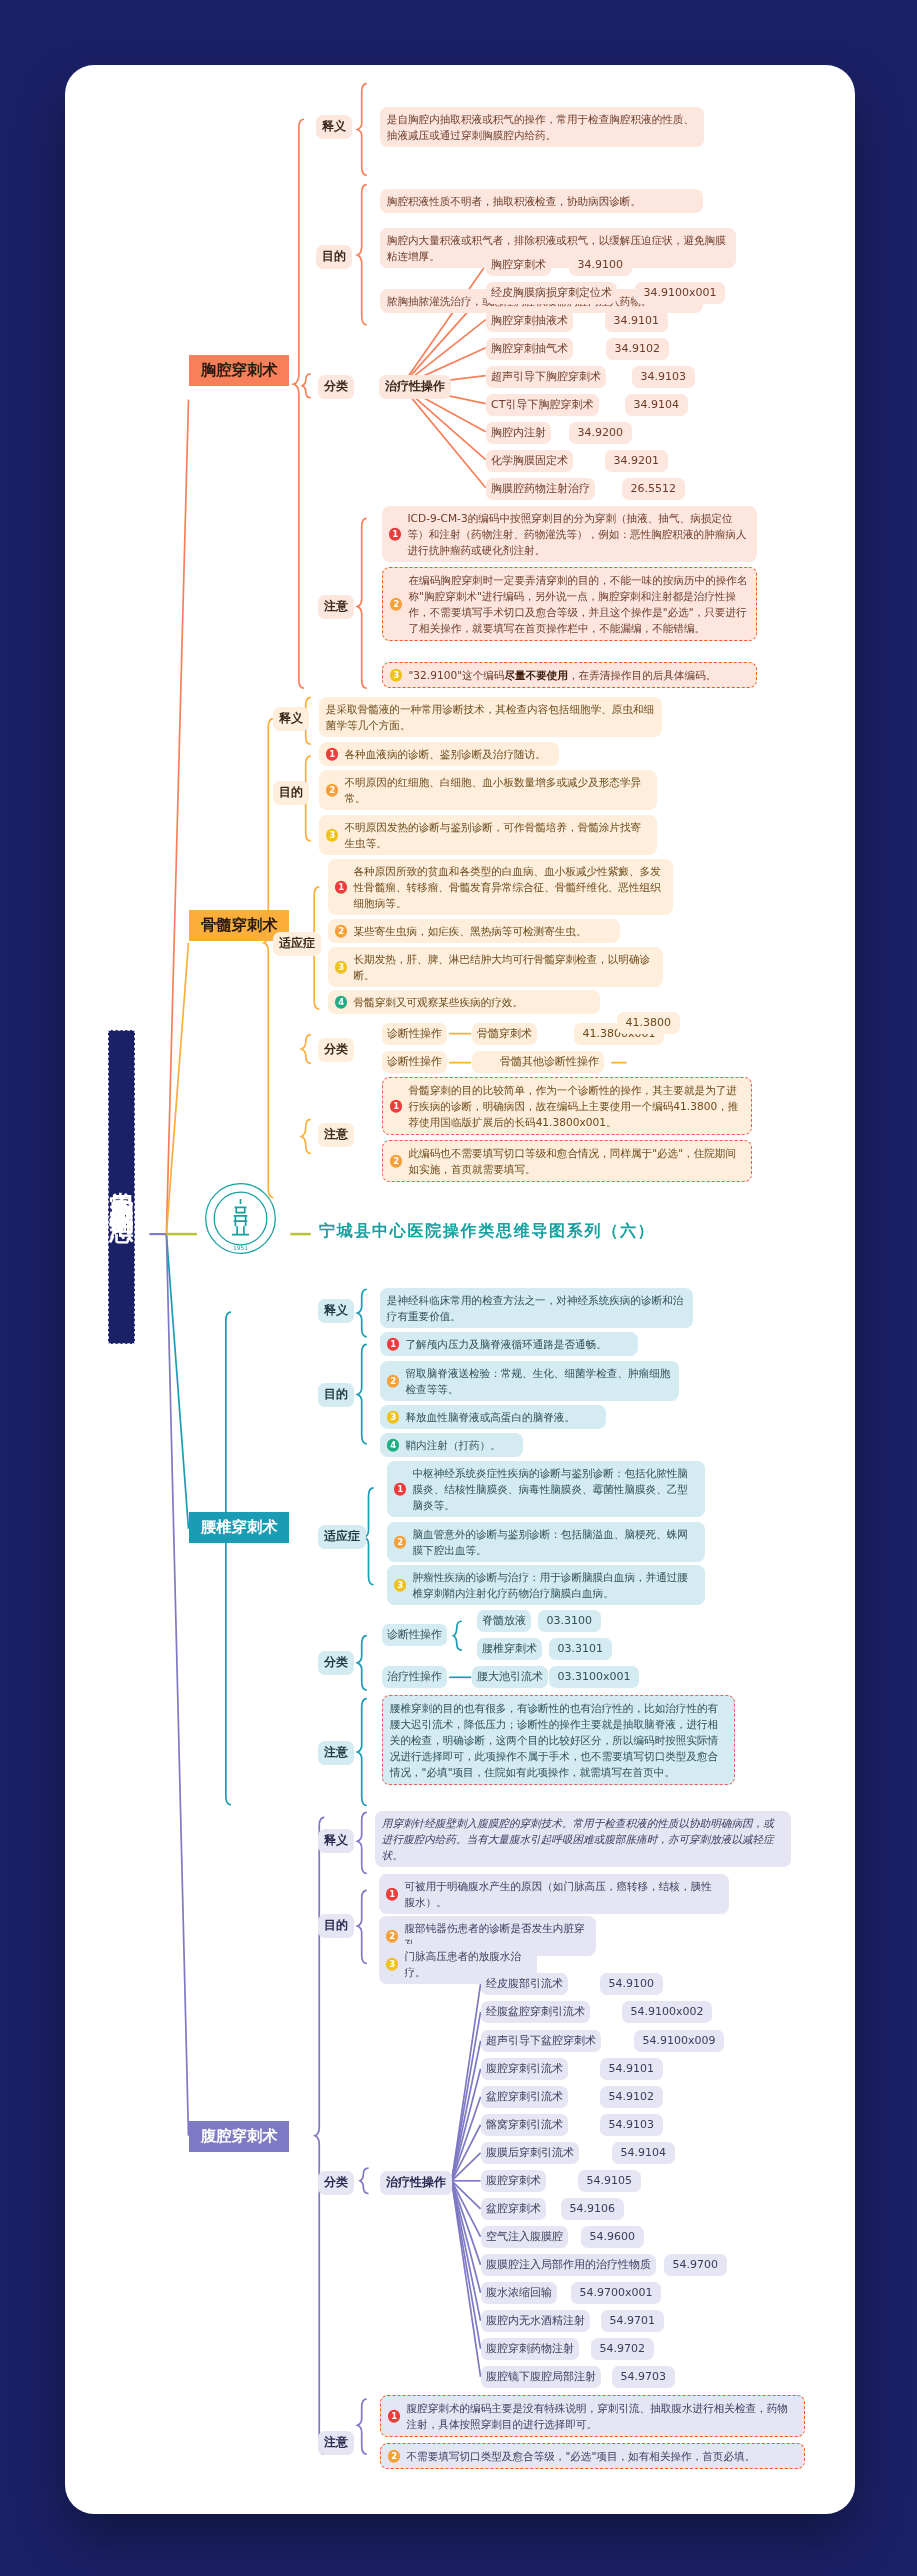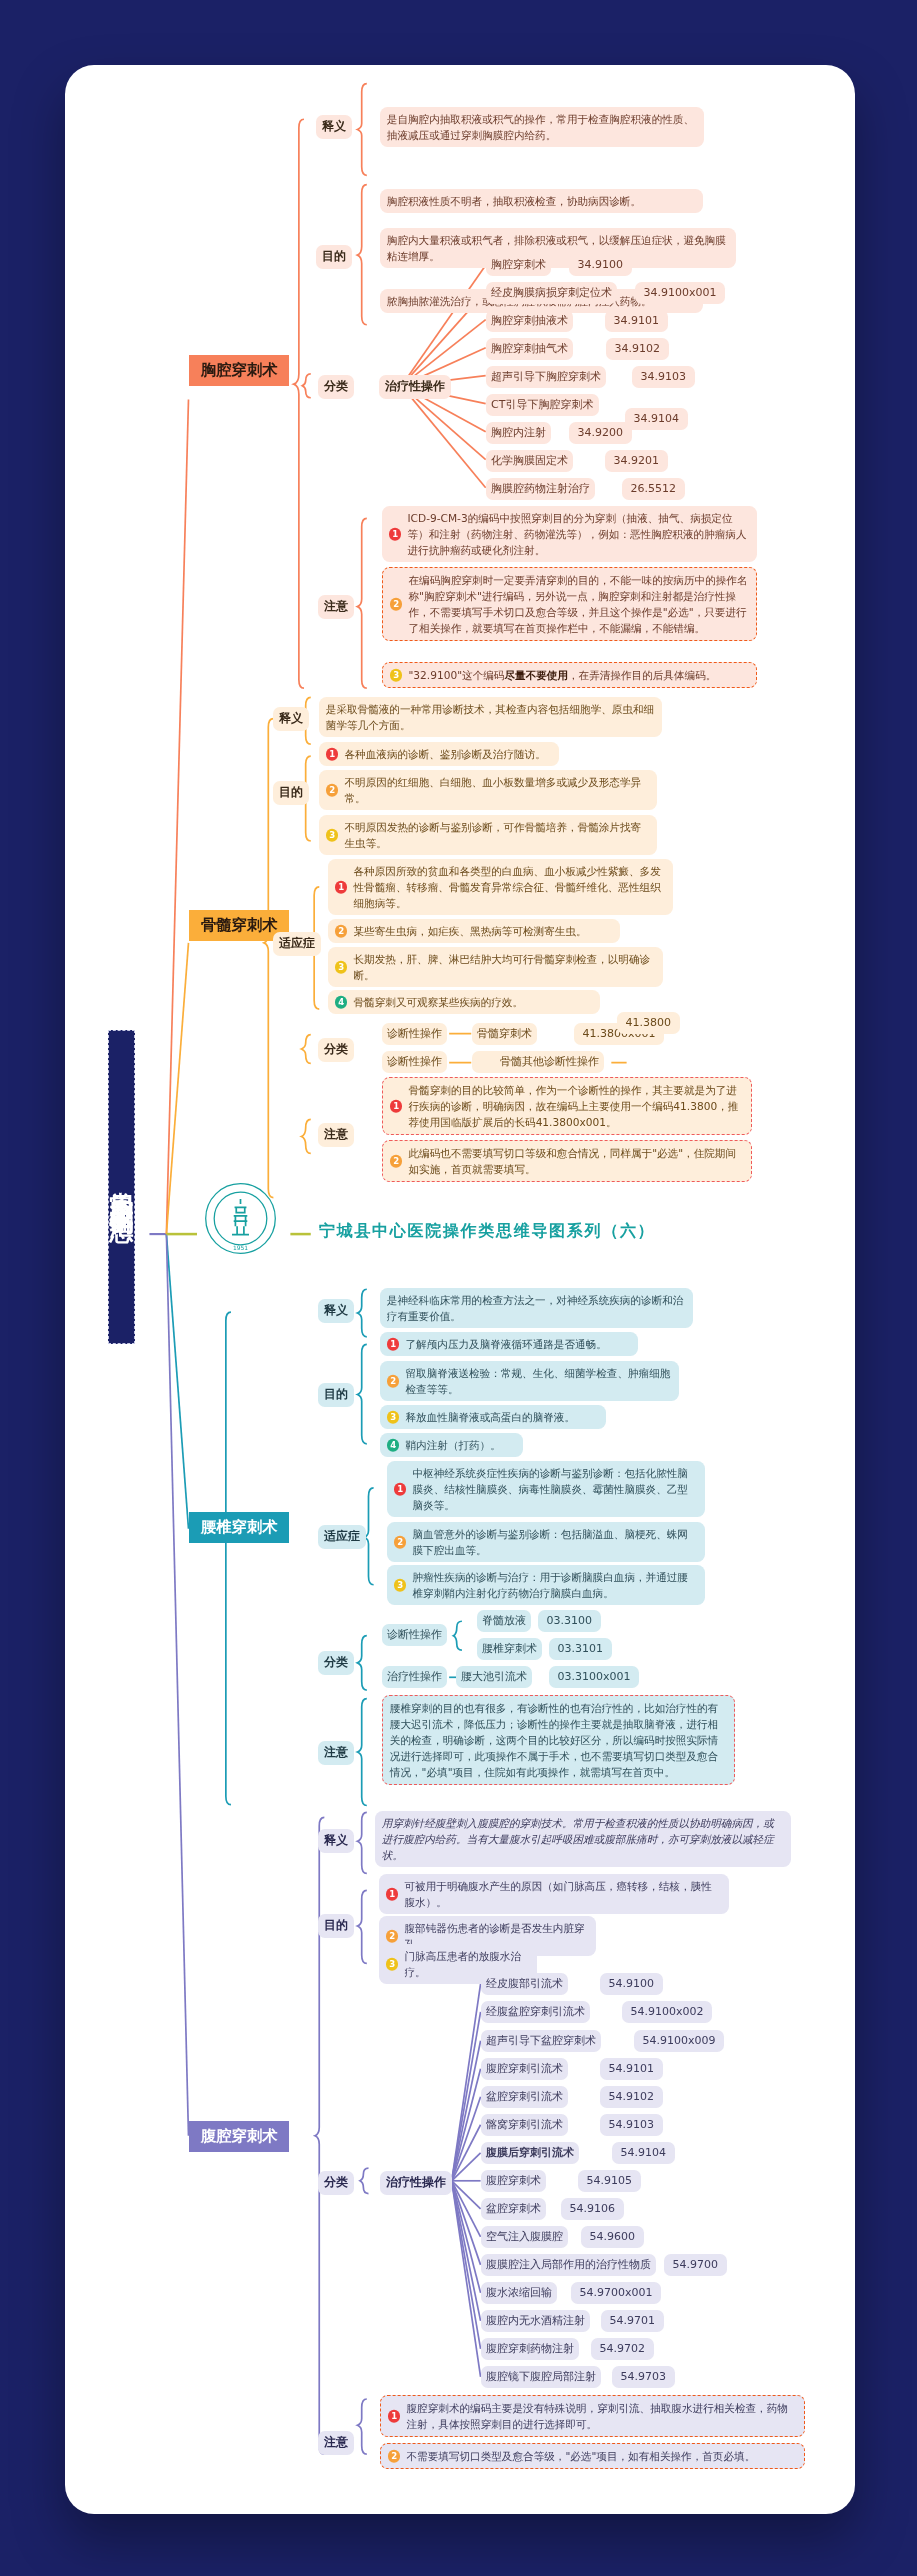--- a/index.html
+++ b/index.html
@@ -171,21 +171,21 @@
   <div class="code" style="left:569px;top:254px;">34.9100</div>
   <div class="pill" style="left:486px;top:282px;">经皮胸膜病损穿刺定位术</div>
   <div class="code" style="left:635px;top:282px;">34.9100x001</div>
   <div class="pill" style="left:486px;top:310px;">胸腔穿刺抽液术</div>
   <div class="code" style="left:605px;top:310px;">34.9101</div>
   <div class="pill" style="left:486px;top:338px;">胸腔穿刺抽气术</div>
   <div class="code" style="left:606px;top:338px;">34.9102</div>
   <div class="pill" style="left:486px;top:366px;">超声引导下胸腔穿刺术</div>
   <div class="code" style="left:632px;top:366px;">34.9103</div>
   <div class="pill" style="left:486px;top:394px;">CT引导下胸腔穿刺术</div>
-  <div class="code" style="left:625px;top:394px;margin-top:14px;">34.9104</div>
+  <div class="code" style="left:625px;top:394px;">34.9104</div>
   <div class="pill" style="left:486px;top:422px;">胸腔内注射</div>
   <div class="code" style="left:569px;top:422px;">34.9200</div>
   <div class="pill" style="left:486px;top:450px;">化学胸膜固定术</div>
   <div class="code" style="left:605px;top:450px;">34.9201</div>
   <div class="pill" style="left:486px;top:478px;">胸膜腔药物注射治疗</div>
   <div class="code" style="left:622px;top:478px;">26.5512</div>
 
   <div class="lbl" style="left:318px;top:595px;">注意</div>
   <div class="box num" style="left:382px;top:506px;width:375px;">
     <span class="badge b-red">1</span>
@@ -296,21 +296,21 @@
     <span>肿瘤性疾病的诊断与治疗：用于诊断脑膜白血病，并通过腰椎穿刺鞘内注射化疗药物治疗脑膜白血病。</span>
   </div>
 
   <div class="lbl" style="left:318px;top:1651px;">分类</div>
   <div class="pill" style="left:382px;top:1624px;">诊断性操作</div>
   <div class="pill" style="left:477px;top:1610px;">脊髓放液</div>
   <div class="code" style="left:538px;top:1610px;">03.3100</div>
   <div class="pill" style="left:477px;top:1638px;">腰椎穿刺术</div>
   <div class="code" style="left:549px;top:1638px;">03.3101</div>
   <div class="pill" style="left:382px;top:1666px;">治疗性操作</div>
-  <div class="pill" style="left:456px;top:1666px;">腰大池引流术</div>
+  <div class="pill" style="left:472px;top:1666px;">腰大池引流术</div>
   <div class="code" style="left:549px;top:1666px;">03.3100x001</div>
 
   <div class="lbl" style="left:318px;top:1741px;">注意</div>
   <div class="box dash" style="left:382px;top:1695px;width:353px;">腰椎穿刺的目的也有很多，有诊断性的也有治疗性的，比如治疗性的有腰大迟引流术，降低压力；诊断性的操作主要就是抽取脑脊液，进行相关的检查，明确诊断，这两个目的比较好区分，所以编码时按照实际情况进行选择即可，此项操作不属于手术，也不需要填写切口类型及愈合情况，"必填"项目，住院如有此项操作，就需填写在首页中。</div>
 </div>
 
 <div class="t4">
   <div class="branch" style="left:189px;top:2121px;background:#7e79c4;color:#ffffff;">腹腔穿刺术</div>
 
   <div class="lbl" style="left:318px;top:1829px;">释义</div>
@@ -338,21 +338,21 @@
   <div class="pill" style="left:481px;top:2001px;">经腹盆腔穿刺引流术</div>
   <div class="code" style="left:622px;top:2001px;">54.9100x002</div>
   <div class="pill" style="left:481px;top:2030px;">超声引导下盆腔穿刺术</div>
   <div class="code" style="left:634px;top:2030px;">54.9100x009</div>
   <div class="pill" style="left:481px;top:2058px;">腹腔穿刺引流术</div>
   <div class="code" style="left:600px;top:2058px;">54.9101</div>
   <div class="pill" style="left:481px;top:2086px;">盆腔穿刺引流术</div>
   <div class="code" style="left:600px;top:2086px;">54.9102</div>
   <div class="pill" style="left:481px;top:2114px;">髂窝穿刺引流术</div>
   <div class="code" style="left:600px;top:2114px;">54.9103</div>
-  <div class="pill" style="left:481px;top:2142px;font-weight:bold;">腹膜后穿刺引流术</div>
+  <div class="pill" style="left:481px;top:2142px;">腹膜后穿刺引流术</div>
   <div class="code" style="left:612px;top:2142px;">54.9104</div>
   <div class="pill" style="left:481px;top:2170px;">腹腔穿刺术</div>
   <div class="code" style="left:578px;top:2170px;">54.9105</div>
   <div class="pill" style="left:481px;top:2198px;">盆腔穿刺术</div>
   <div class="code" style="left:561px;top:2198px;">54.9106</div>
   <div class="pill" style="left:481px;top:2226px;">空气注入腹膜腔</div>
   <div class="code" style="left:581px;top:2226px;">54.9600</div>
   <div class="pill" style="left:481px;top:2254px;">腹膜腔注入局部作用的治疗性物质</div>
   <div class="code" style="left:664px;top:2254px;">54.9700</div>
   <div class="pill" style="left:481px;top:2282px;">腹水浓缩回输</div>

